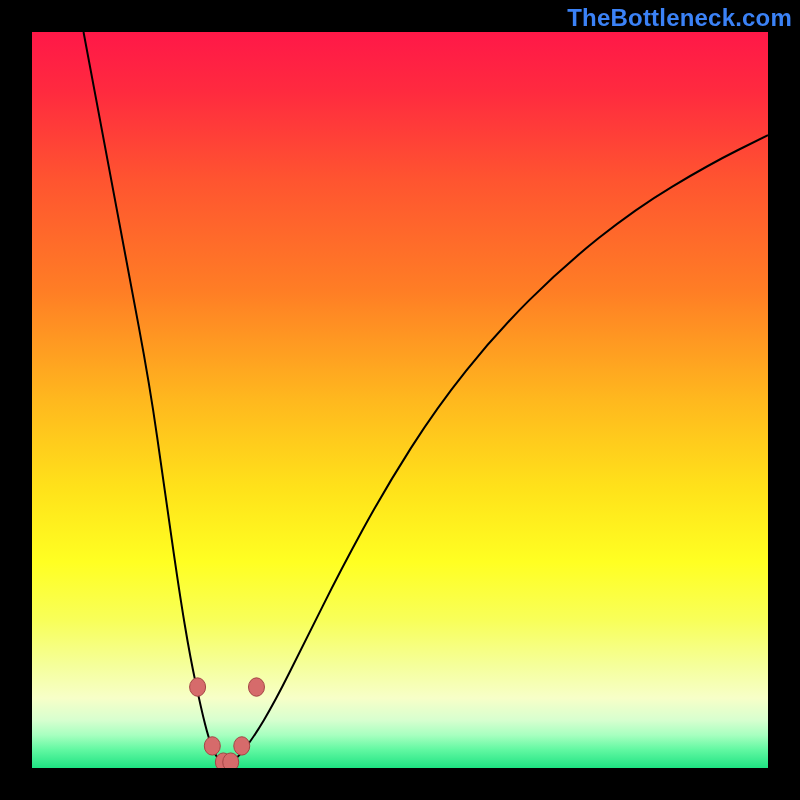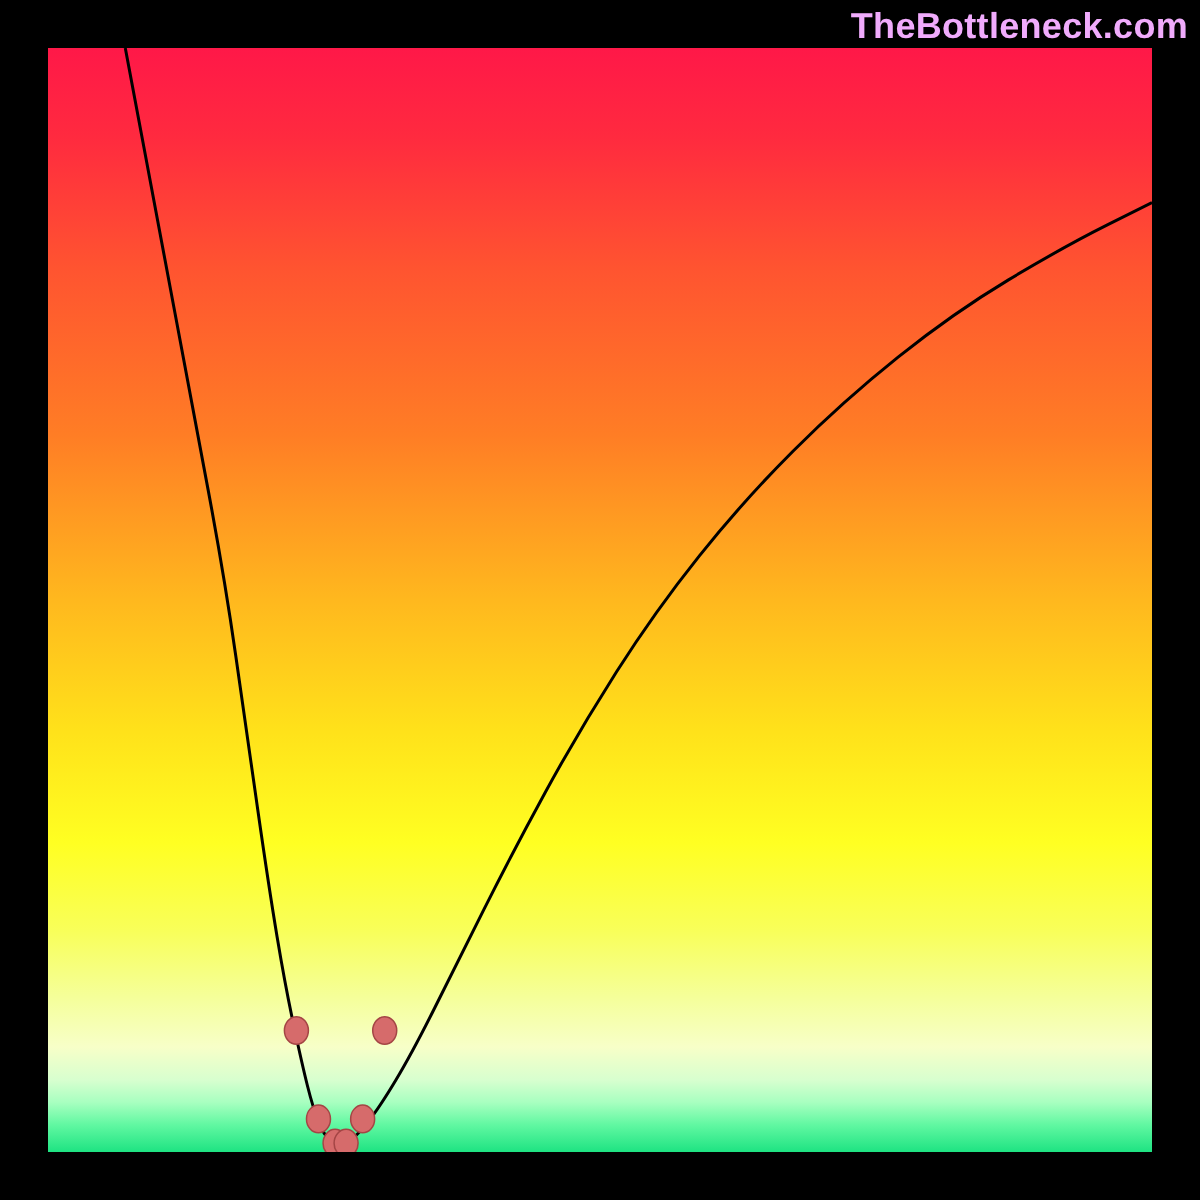--- a/index.html
+++ b/index.html
@@ -22,21 +22,21 @@
     left: 32px;
     top: 32px;
     width: 736px;
     height: 736px;
     overflow: hidden;
   }
   .watermark {
     position: absolute;
     top: 4px;
     right: 8px;
-    color: #f0abfc;
+    color: #3b82f6;
     font-size: 24px;
     font-weight: 600;
     letter-spacing: 0.2px;
     pointer-events: none;
     user-select: none;
   }
   svg {
     display: block;
   }
 </style>

